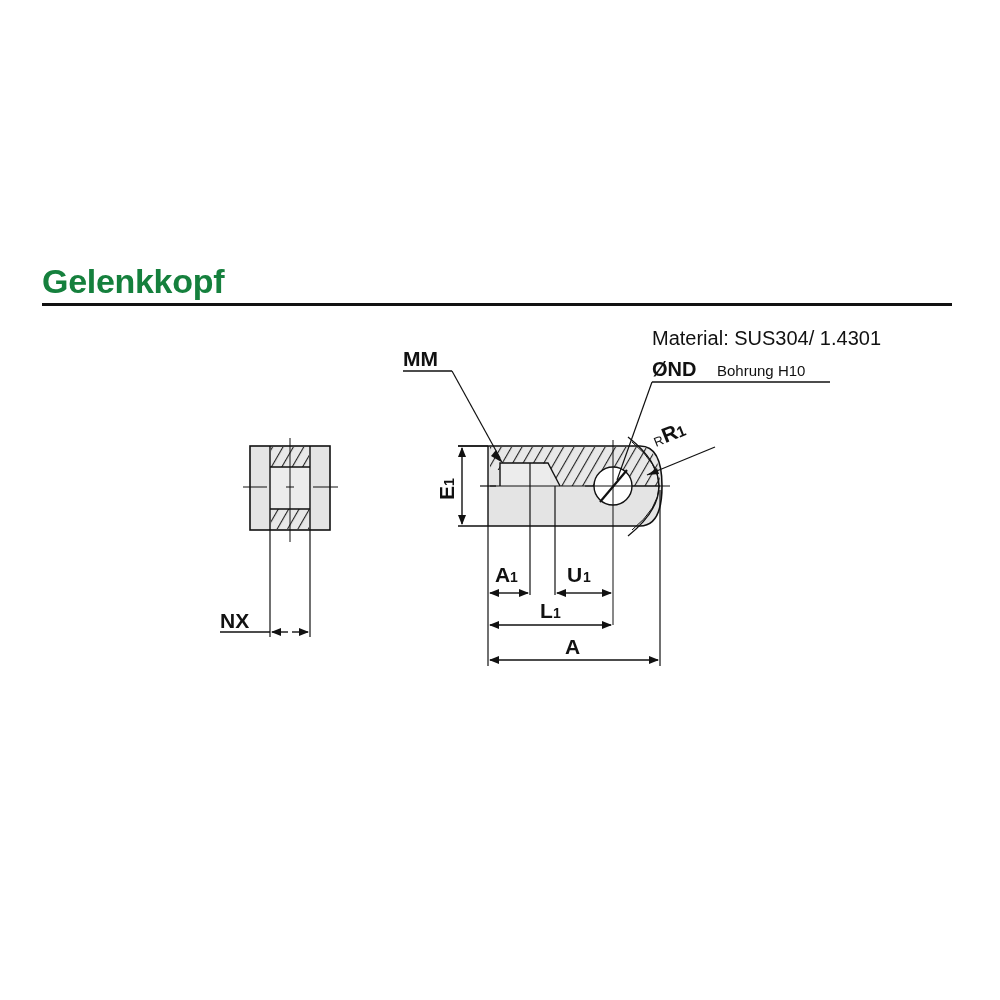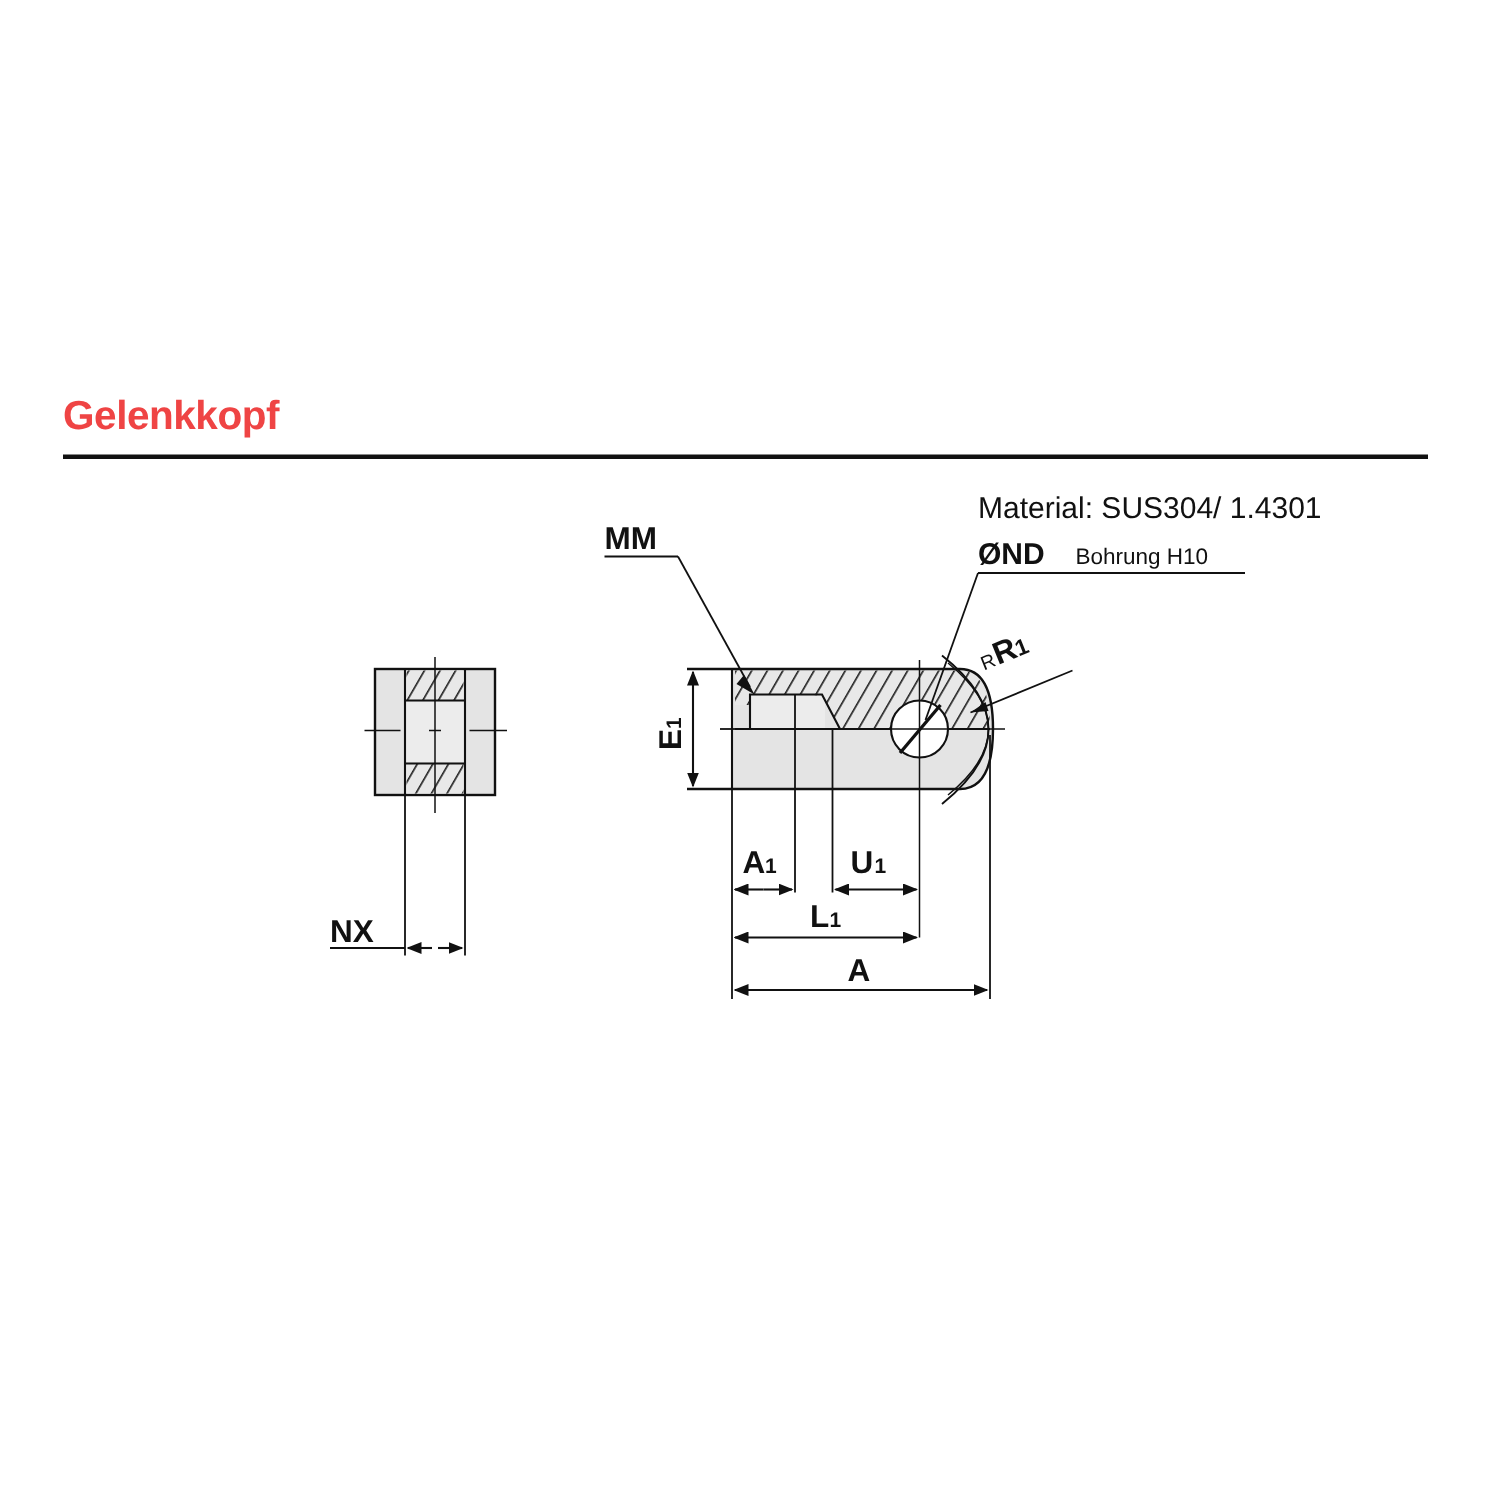--- a/index.html
+++ b/index.html
@@ -1,17 +1,17 @@
 <!DOCTYPE html>
 <html><head>
 <meta charset="utf-8">
 <style>
   html, body { margin:0; padding:0; background:#ffffff; }
   body { width:1000px; height:1000px; position:relative; overflow:hidden; font-family:"Liberation Sans", sans-serif; }
-  .title { position:absolute; left:42px; top:262px; font-size:27px; font-weight:bold; color:#ef4444; letter-spacing:-0.3px; }
+  .title { position:absolute; left:42px; top:262px; font-size:34px; font-weight:bold; color:#15803d; letter-spacing:-0.3px; }
   .title-rule { position:absolute; left:42px; top:303px; width:910px; height:3px; background:#111; }
   svg { position:absolute; left:0; top:0; }
   .lbl { font-family:"Liberation Sans", sans-serif; fill:#111; }
 </style>
 </head>
 <body>
 
 <div class="title">Gelenkkopf</div>
 <div class="title-rule"></div>
 

